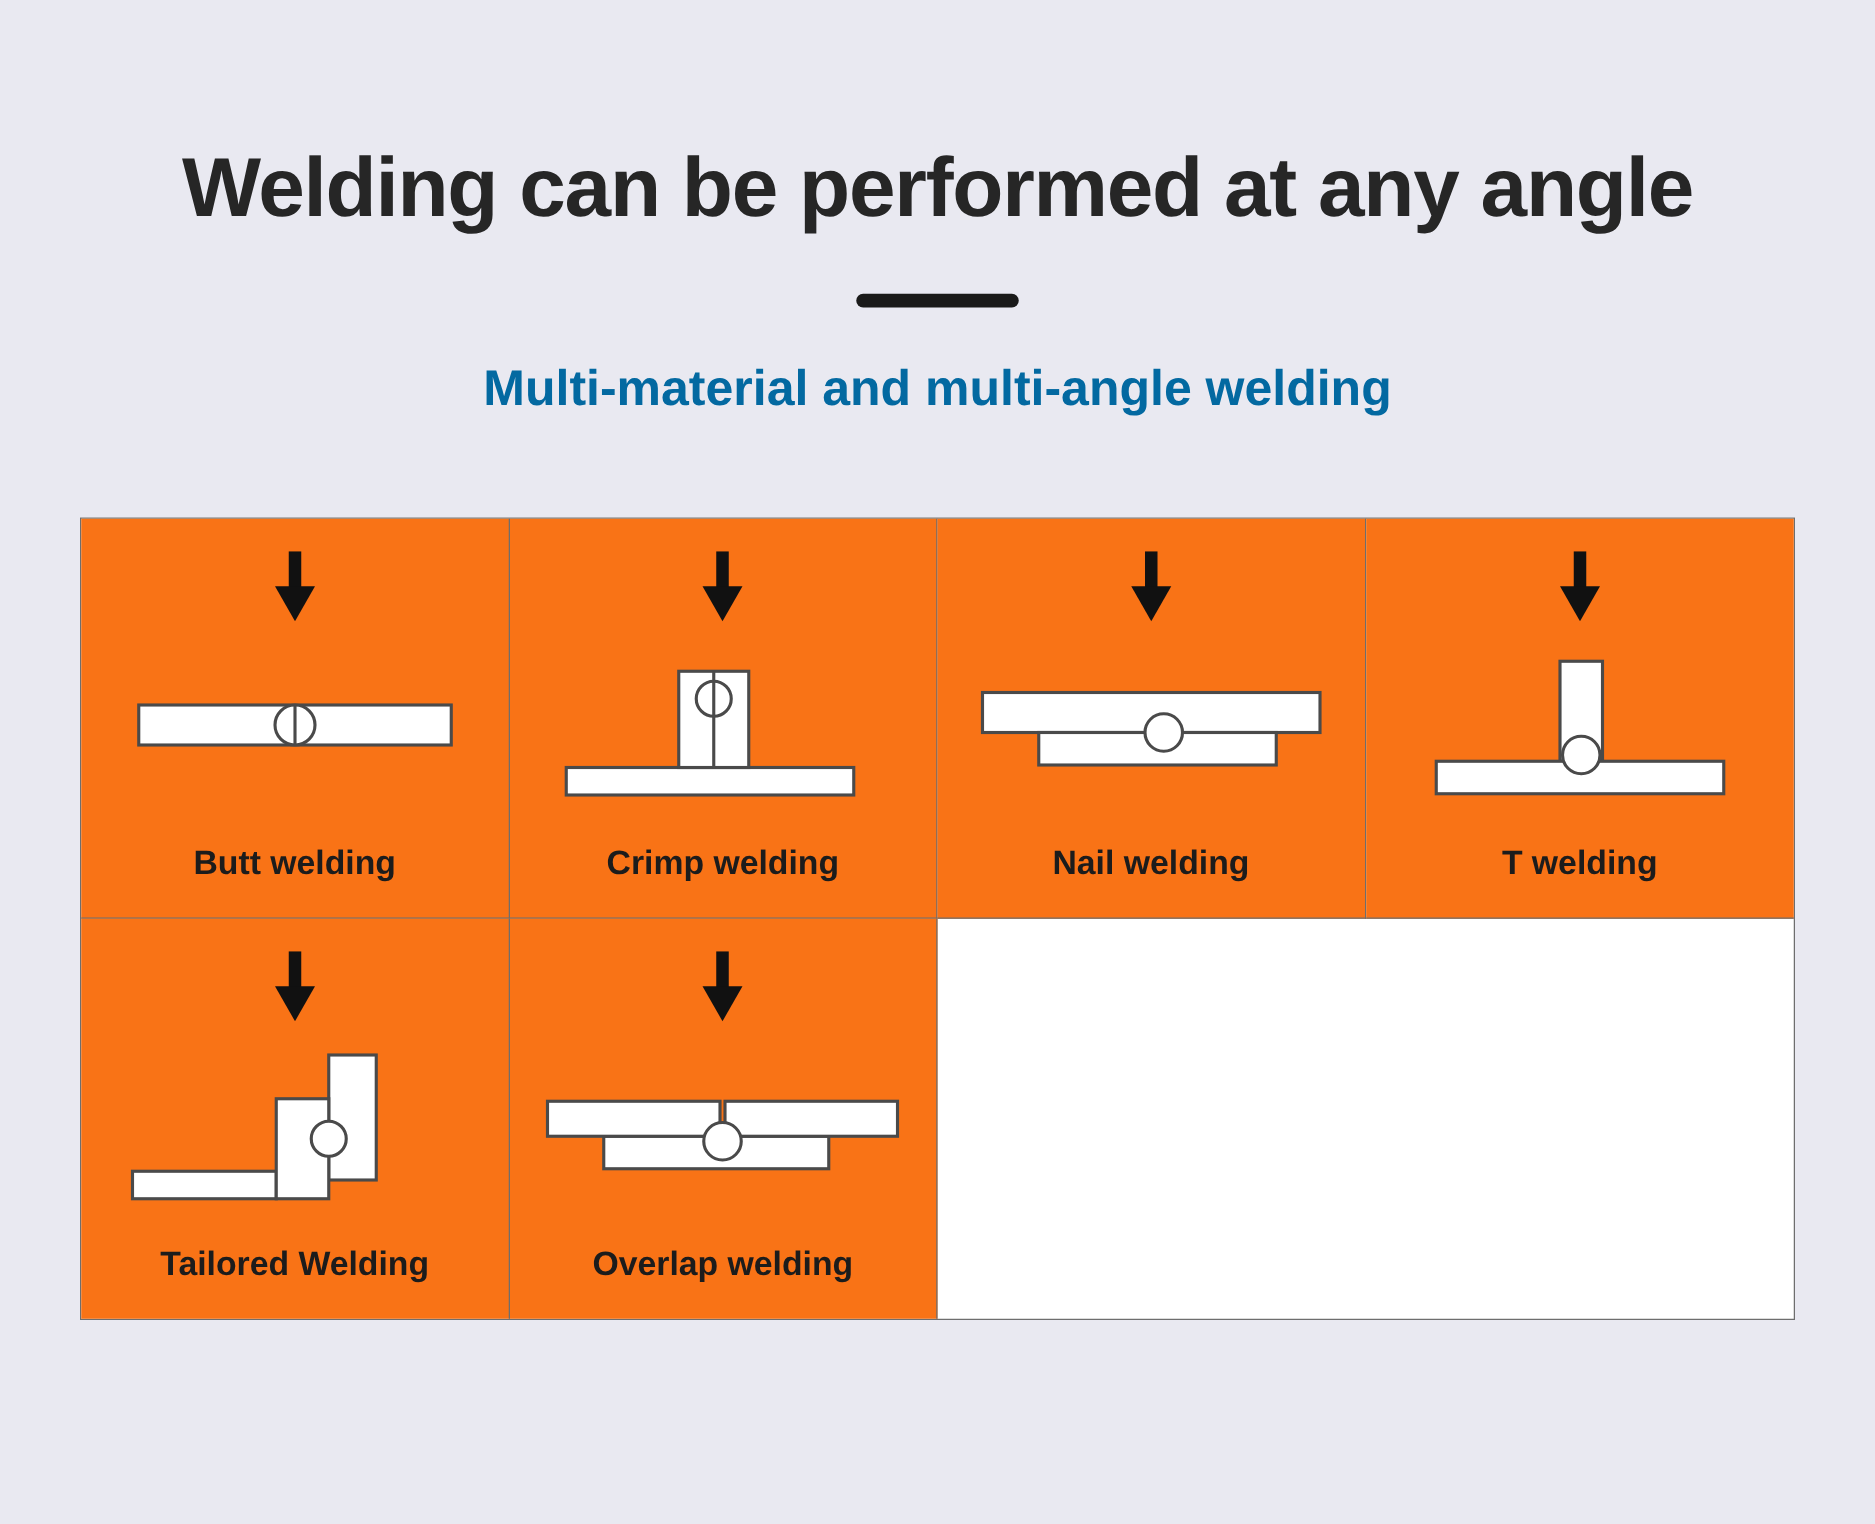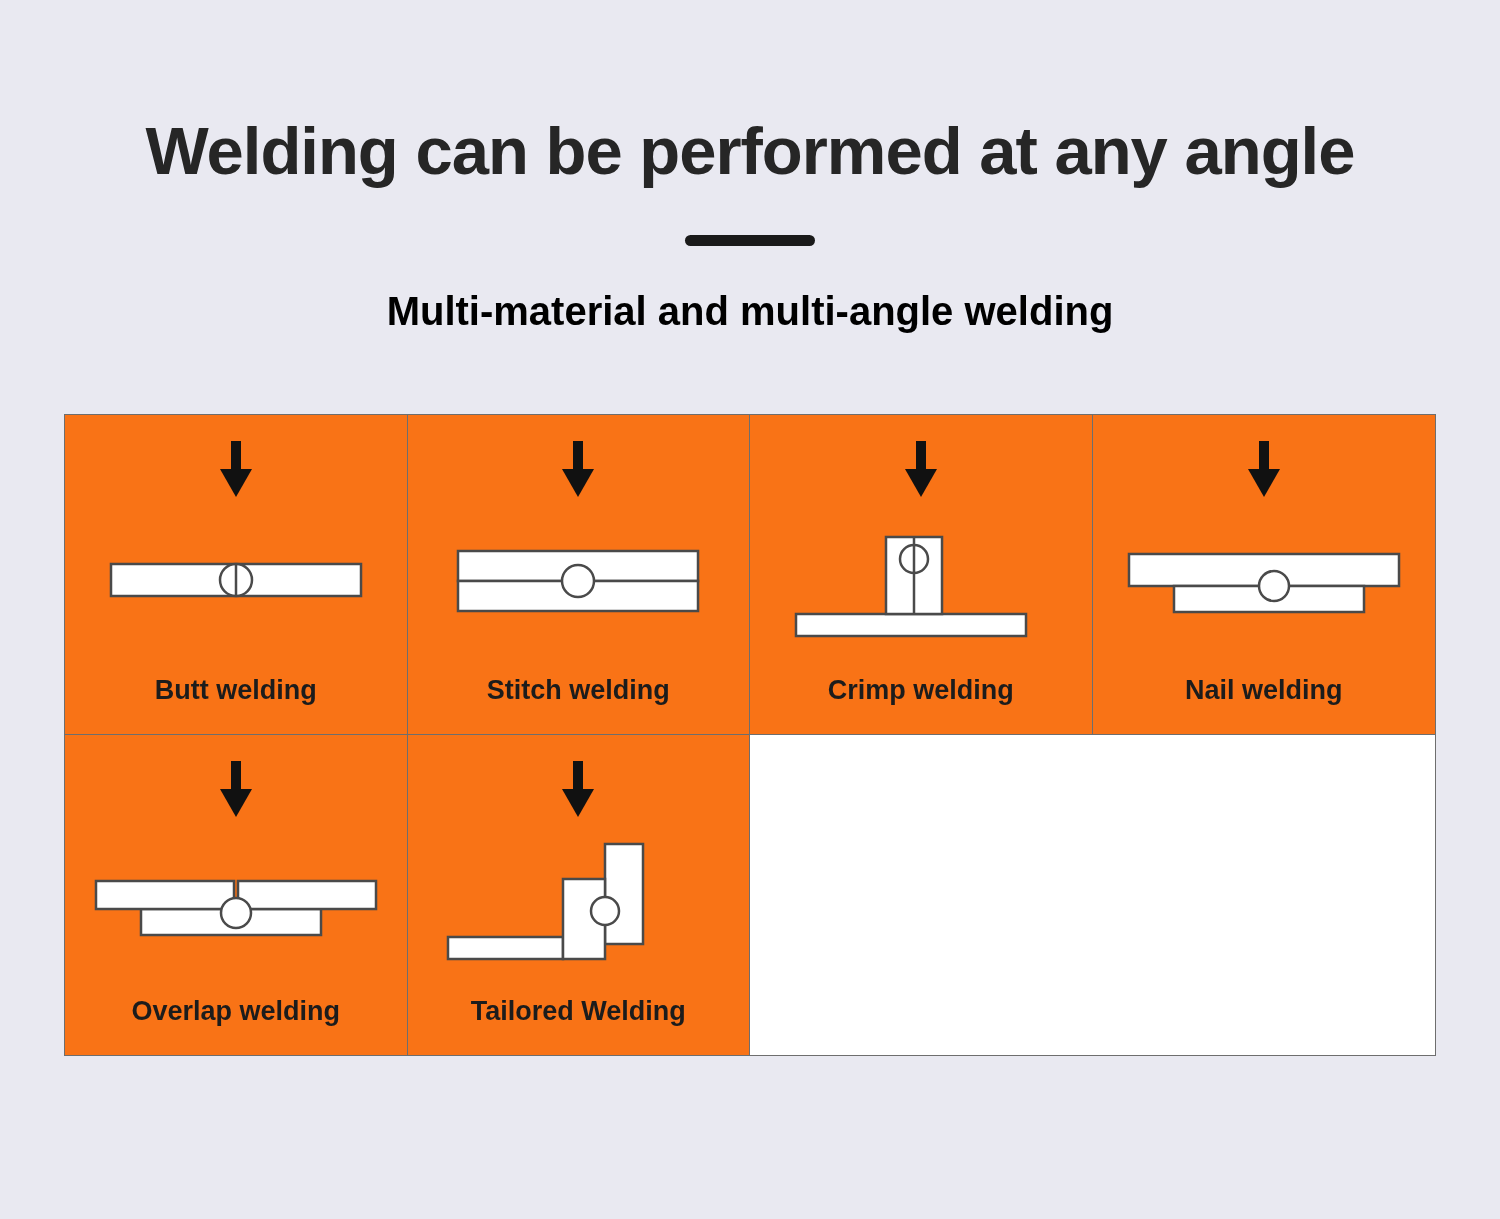--- a/index.html
+++ b/index.html
@@ -28,21 +28,21 @@
     height: 11px;
     background: #1a1a1a;
     border-radius: 6px;
     margin: 46px auto 0 auto;
   }
   .subtitle {
     margin: 0;
     text-align: center;
     font-size: 40px;
     font-weight: bold;
-    color: #000000;
+    color: #0369a1;
     line-height: 74px;
   }
   .subtitle.first { margin-top: 28px; }
 
   .grid {
     margin: 66px 64px 0 64px;
     border: 1px solid #6e6e6e;
     background: #ffffff;
     display: grid;
     grid-template-columns: repeat(4, 1fr);
@@ -106,32 +106,20 @@
       </svg>
       <svg class="diagram" viewBox="0 0 300 150">
         <rect x="25" y="55" width="250" height="32" fill="none"></rect>
         <circle cx="150" cy="71" r="16"></circle>
         <line x1="150" y1="55" x2="150" y2="87"></line>
       </svg>
       <div class="cell-label">Butt welding</div>
     </div>
 
 
-    <div class="cell">
-      <svg class="arrow" viewBox="0 0 36 58">
-        <rect x="13" y="0" width="10" height="30"></rect>
-        <polygon points="2,28 34,28 18,56"></polygon>
-      </svg>
-      <svg class="diagram" viewBox="0 0 300 150">
-        <rect x="30" y="42" width="240" height="30"></rect>
-        <rect x="30" y="72" width="240" height="30"></rect>
-        <circle cx="150" cy="72" r="16"></circle>
-      </svg>
-      <div class="cell-label">Stitch welding</div>
-    </div>
 
     <div class="cell">
       <svg class="arrow" viewBox="0 0 36 58">
         <rect x="13" y="0" width="10" height="30"></rect>
         <polygon points="2,28 34,28 18,56"></polygon>
       </svg>
       <svg class="diagram" viewBox="0 0 300 150">
         <rect x="25" y="105" width="230" height="22"></rect>
         <rect x="115" y="28" width="56" height="77"></rect>
         <circle cx="143" cy="50" r="14"></circle>
@@ -146,43 +134,55 @@
         <polygon points="2,28 34,28 18,56"></polygon>
       </svg>
       <svg class="diagram" viewBox="0 0 300 150">
         <rect x="15" y="45" width="270" height="32"></rect>
         <rect x="60" y="77" width="190" height="26"></rect>
         <circle cx="160" cy="77" r="15"></circle>
       </svg>
       <div class="cell-label">Nail welding</div>
     </div>
 
-
     <div class="cell">
       <svg class="arrow" viewBox="0 0 36 58">
         <rect x="13" y="0" width="10" height="30"></rect>
         <polygon points="2,28 34,28 18,56"></polygon>
       </svg>
       <svg class="diagram" viewBox="0 0 300 150">
-        <rect x="55" y="80" width="180" height="26"></rect>
-        <rect x="10" y="52" width="138" height="28"></rect>
-        <rect x="152" y="52" width="138" height="28"></rect>
-        <circle cx="150" cy="84" r="15"></circle>
+        <rect x="134" y="20" width="34" height="80"></rect>
+        <rect x="35" y="100" width="230" height="26"></rect>
+        <circle cx="151" cy="95" r="15"></circle>
       </svg>
-      <div class="cell-label">Overlap welding</div>
+      <div class="cell-label">T welding</div>
     </div>
 
     <div class="cell">
       <svg class="arrow" viewBox="0 0 36 58">
         <rect x="13" y="0" width="10" height="30"></rect>
         <polygon points="2,28 34,28 18,56"></polygon>
       </svg>
       <svg class="diagram" viewBox="0 0 300 150">
         <rect x="20" y="108" width="115" height="22"></rect>
         <rect x="177" y="15" width="38" height="100"></rect>
         <rect x="135" y="50" width="42" height="80"></rect>
         <circle cx="177" cy="82" r="14"></circle>
       </svg>
       <div class="cell-label">Tailored Welding</div>
     </div>
 
+    <div class="cell">
+      <svg class="arrow" viewBox="0 0 36 58">
+        <rect x="13" y="0" width="10" height="30"></rect>
+        <polygon points="2,28 34,28 18,56"></polygon>
+      </svg>
+      <svg class="diagram" viewBox="0 0 300 150">
+        <rect x="55" y="80" width="180" height="26"></rect>
+        <rect x="10" y="52" width="138" height="28"></rect>
+        <rect x="152" y="52" width="138" height="28"></rect>
+        <circle cx="150" cy="84" r="15"></circle>
+      </svg>
+      <div class="cell-label">Overlap welding</div>
+    </div>
+
   </div>
 </div>
 
 </body></html>

